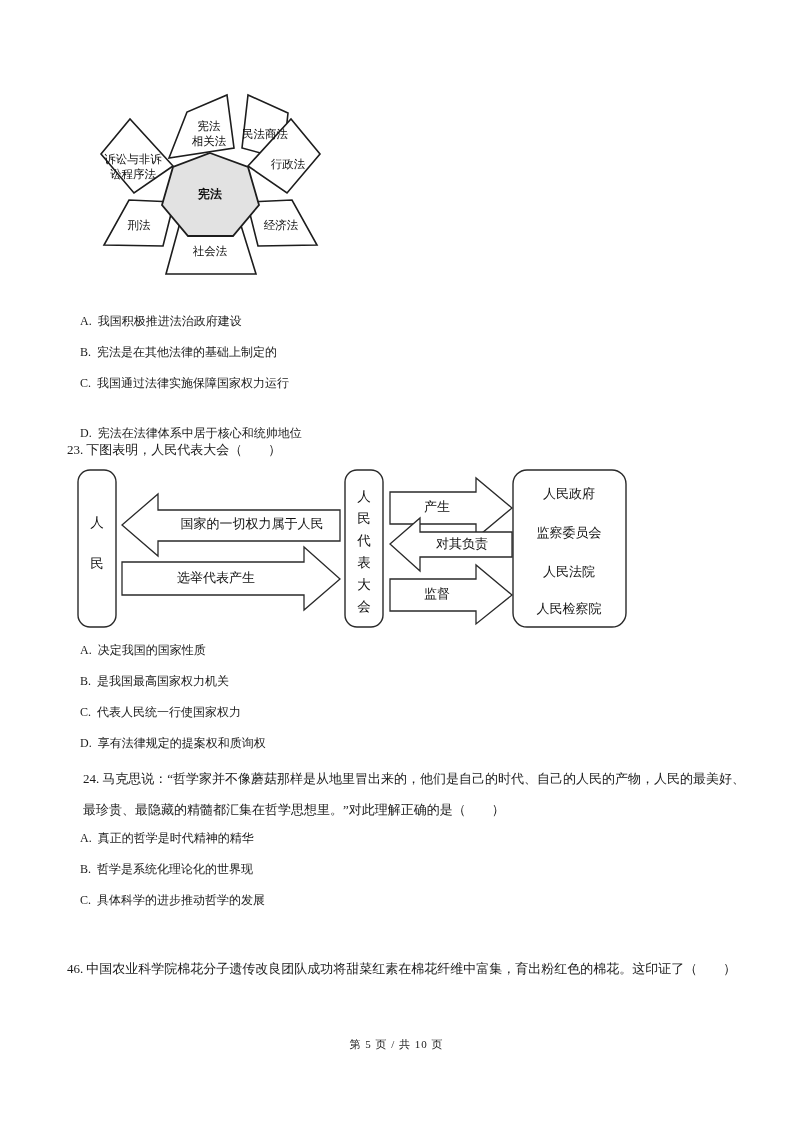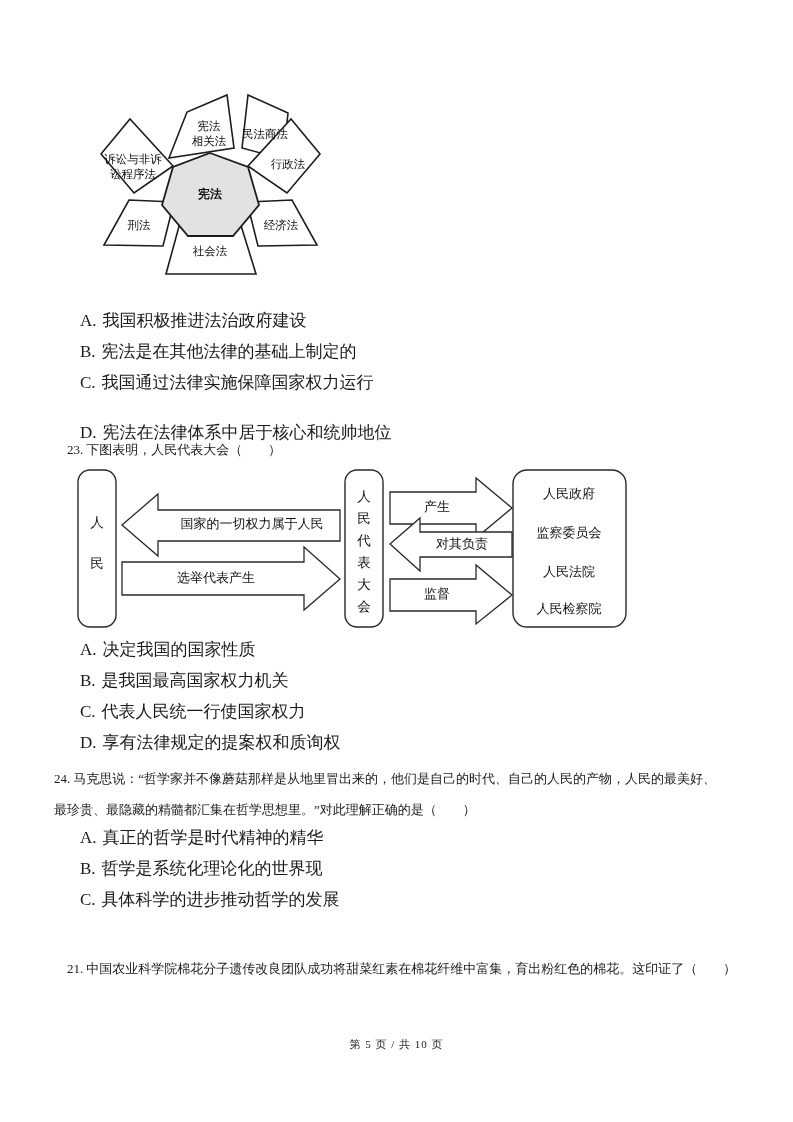--- a/index.html
+++ b/index.html
@@ -65,21 +65,21 @@
     color: #1a1a1a;
     white-space: nowrap;
   }
   .qline.wrapping {
     white-space: normal;
     width: 672px;
     text-indent: 0;
   }
   .optline {
     position: absolute;
-    font-size: 17px;
+    font-size: 12px;
     line-height: 20px;
     color: #1a1a1a;
     white-space: nowrap;
   }
   .opt-letter {
     font-family: "Liberation Serif", "DejaVu Serif", serif;
     margin-right: 6px;
   }
   .stem-num {
     font-family: "Liberation Serif", "DejaVu Serif", serif;
@@ -240,35 +240,35 @@
   <div class="optline" style="left:80px; top:671px;">
     <span class="opt-letter">B.</span><span>是我国最高国家权力机关</span>
   </div>
   <div class="optline" style="left:80px; top:702px;">
     <span class="opt-letter">C.</span><span>代表人民统一行使国家权力</span>
   </div>
   <div class="optline" style="left:80px; top:733px;">
     <span class="opt-letter">D.</span><span>享有法律规定的提案权和质询权</span>
   </div>
 
-  <div class="qline wrapping" style="left:54px; top:763px; line-height:31px;">
+  <div class="qline wrapping" style="left:83px; top:763px; line-height:31px;">
     <span class="stem-num">24.</span><span>马克思说：“哲学家并不像蘑菇那样是从地里冒出来的，他们是自己的时代、自己的人民的产物，人民的最美好、最珍贵、最隐藏的精髓都汇集在哲学思想里。”对此理解正确的是（　　）</span>
   </div>
 
   <div class="optline" style="left:80px; top:828px;">
     <span class="opt-letter">A.</span><span>真正的哲学是时代精神的精华</span>
   </div>
   <div class="optline" style="left:80px; top:859px;">
     <span class="opt-letter">B.</span><span>哲学是系统化理论化的世界现</span>
   </div>
   <div class="optline" style="left:80px; top:890px;">
     <span class="opt-letter">C.</span><span>具体科学的进步推动哲学的发展</span>
   </div>
 
   <div class="qline wrapping" style="left:67px; top:953px; line-height:31px;">
-    <span class="stem-num">21.</span><span>中国农业科学院棉花分子遗传改良团队成功将甜菜红素在棉花纤维中富集，育出粉红色的棉花。这印证了（　　）</span>
+    <span class="stem-num">46.</span><span>中国农业科学院棉花分子遗传改良团队成功将甜菜红素在棉花纤维中富集，育出粉红色的棉花。这印证了（　　）</span>
   </div>
 
   <div id="page-footer">
     <span>第 5 页 / 共 10 页</span>
   </div>
 
 </div>
 
 </body></html>

